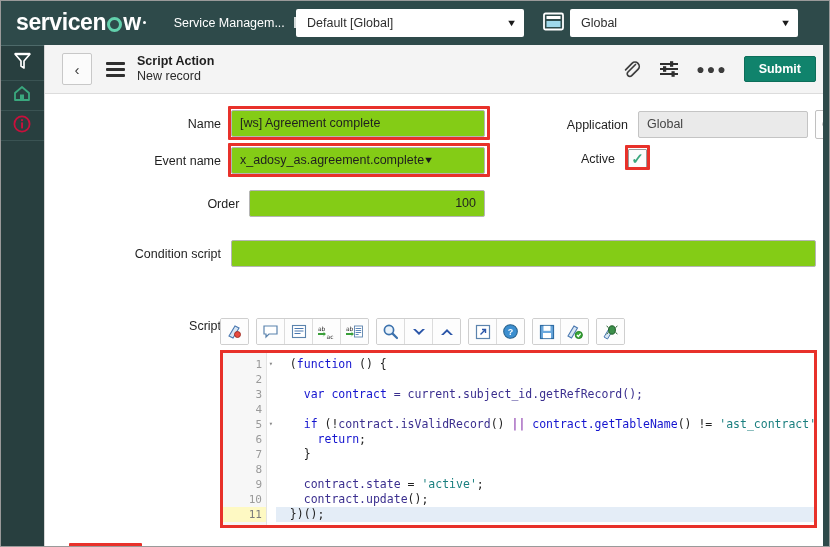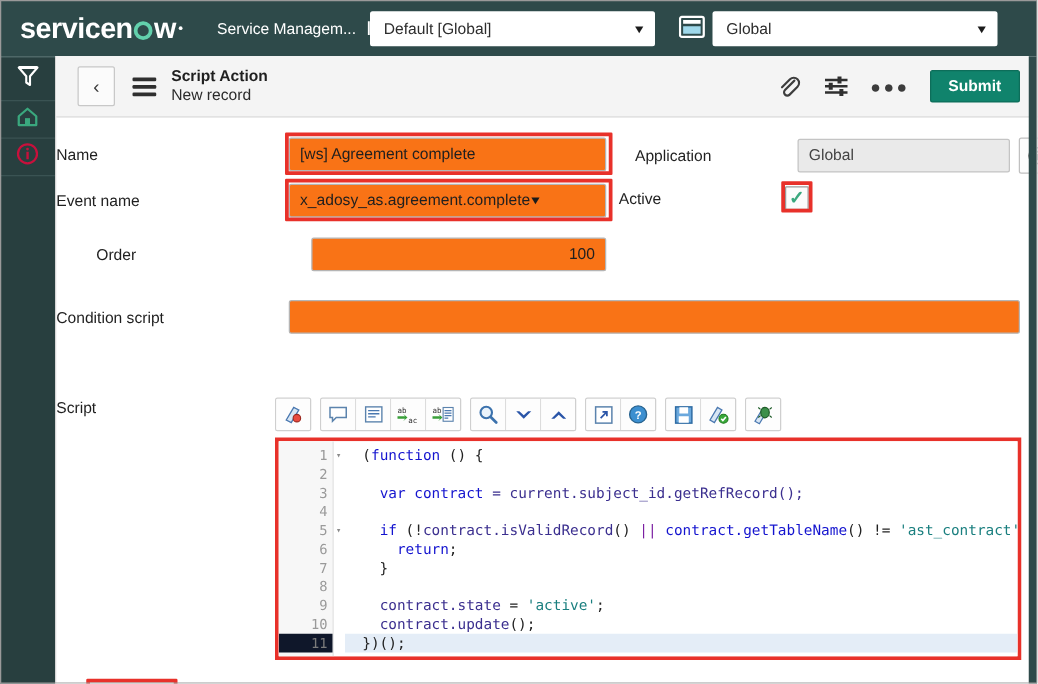--- a/index.html
+++ b/index.html
@@ -210,25 +210,26 @@
 
   
   .row {
     position: absolute;
     display: flex;
     align-items: center;
   }
   .lbl {
     font-size: 12.5px;
     color: #1f1f1f;
+    text-align: right;
     white-space: nowrap;
   }
   .field {
     border: 1px solid #b5b5b5;
-    background: #f97316;
+    background: #84cc16;
     border-radius: 2px;
     height: 27px;
     box-sizing: border-box;
     font-size: 12.5px;
     color: #1f1f1f;
     display: flex;
     align-items: center;
     padding: 0 8px;
   }
   .field.readonly { background: #eaeaea; border-color: #c4c4c4; color: #444; }
@@ -319,21 +320,21 @@
     position: relative;
     line-height: 15px;
   }
   .gline .fold {
     position: absolute;
     right: -7px;
     top: 0;
     font-size: 7px;
     color: #8a8a8a;
   }
-  .gline.active { background: #0f172a; color: #7b7b7b; }
+  .gline.active { background: #fef9c3; color: #7b7b7b; }
   .codecol {
     flex: 1 1 auto;
     padding-top: 4px;
     padding-left: 9px;
     box-sizing: border-box;
     overflow: hidden;
   }
   .cline {
     height: 15px;
     line-height: 15px;

